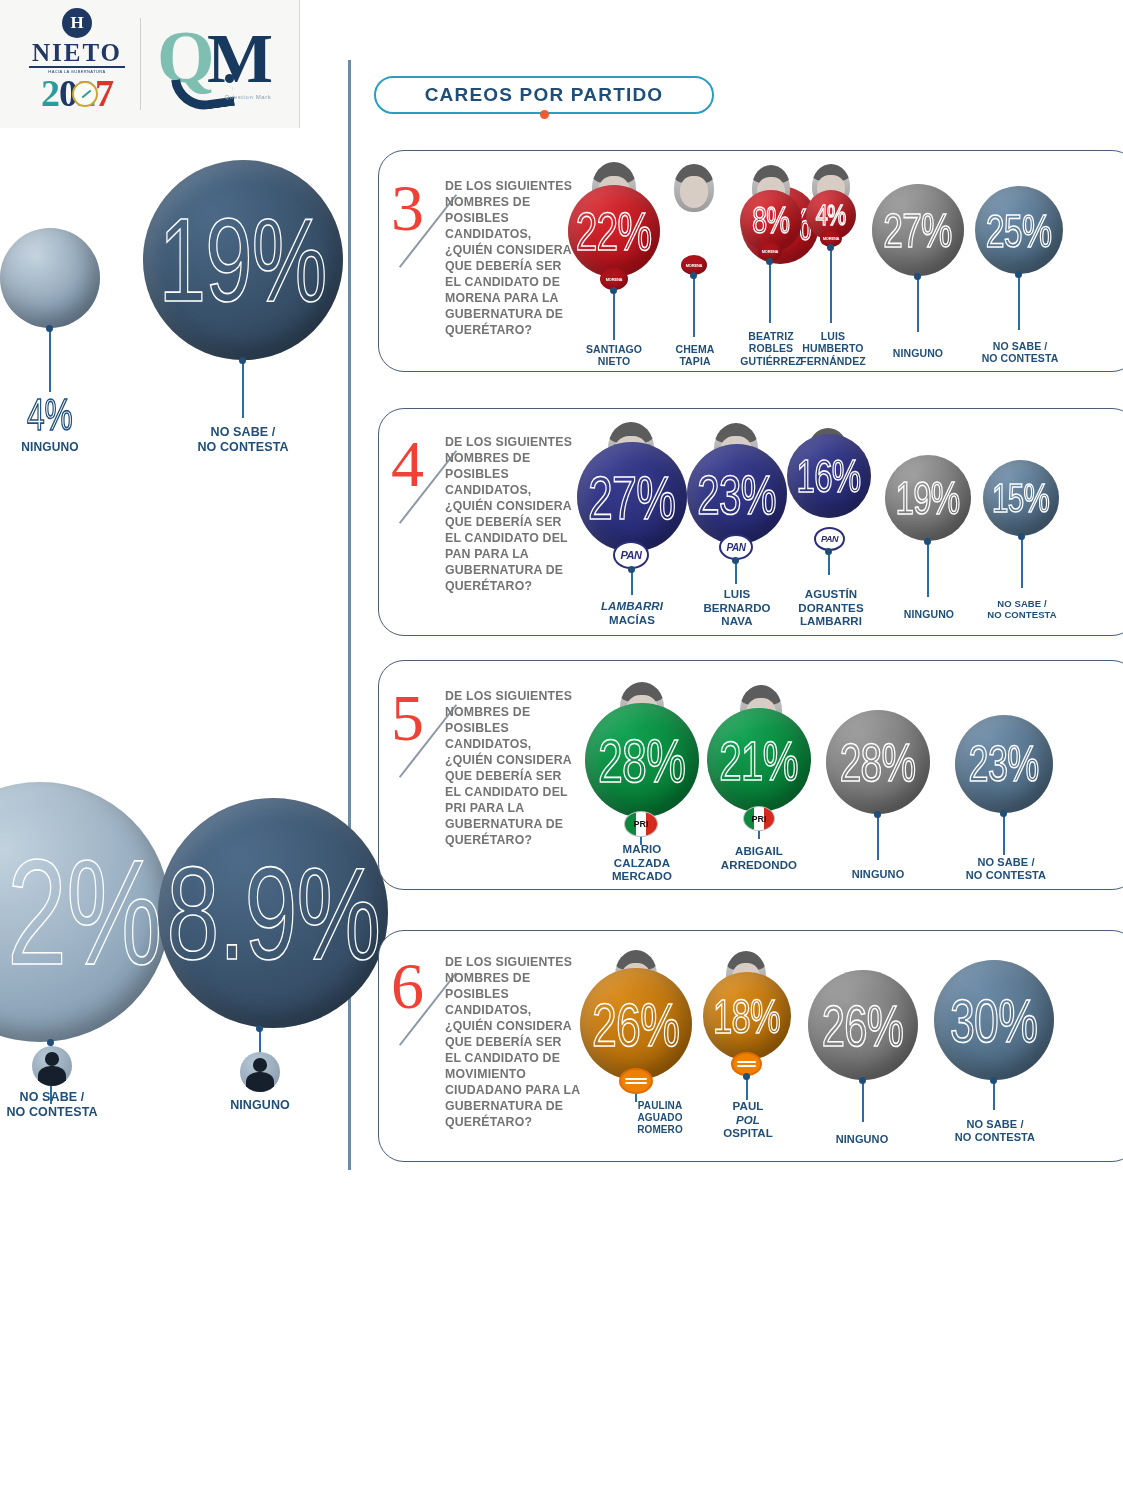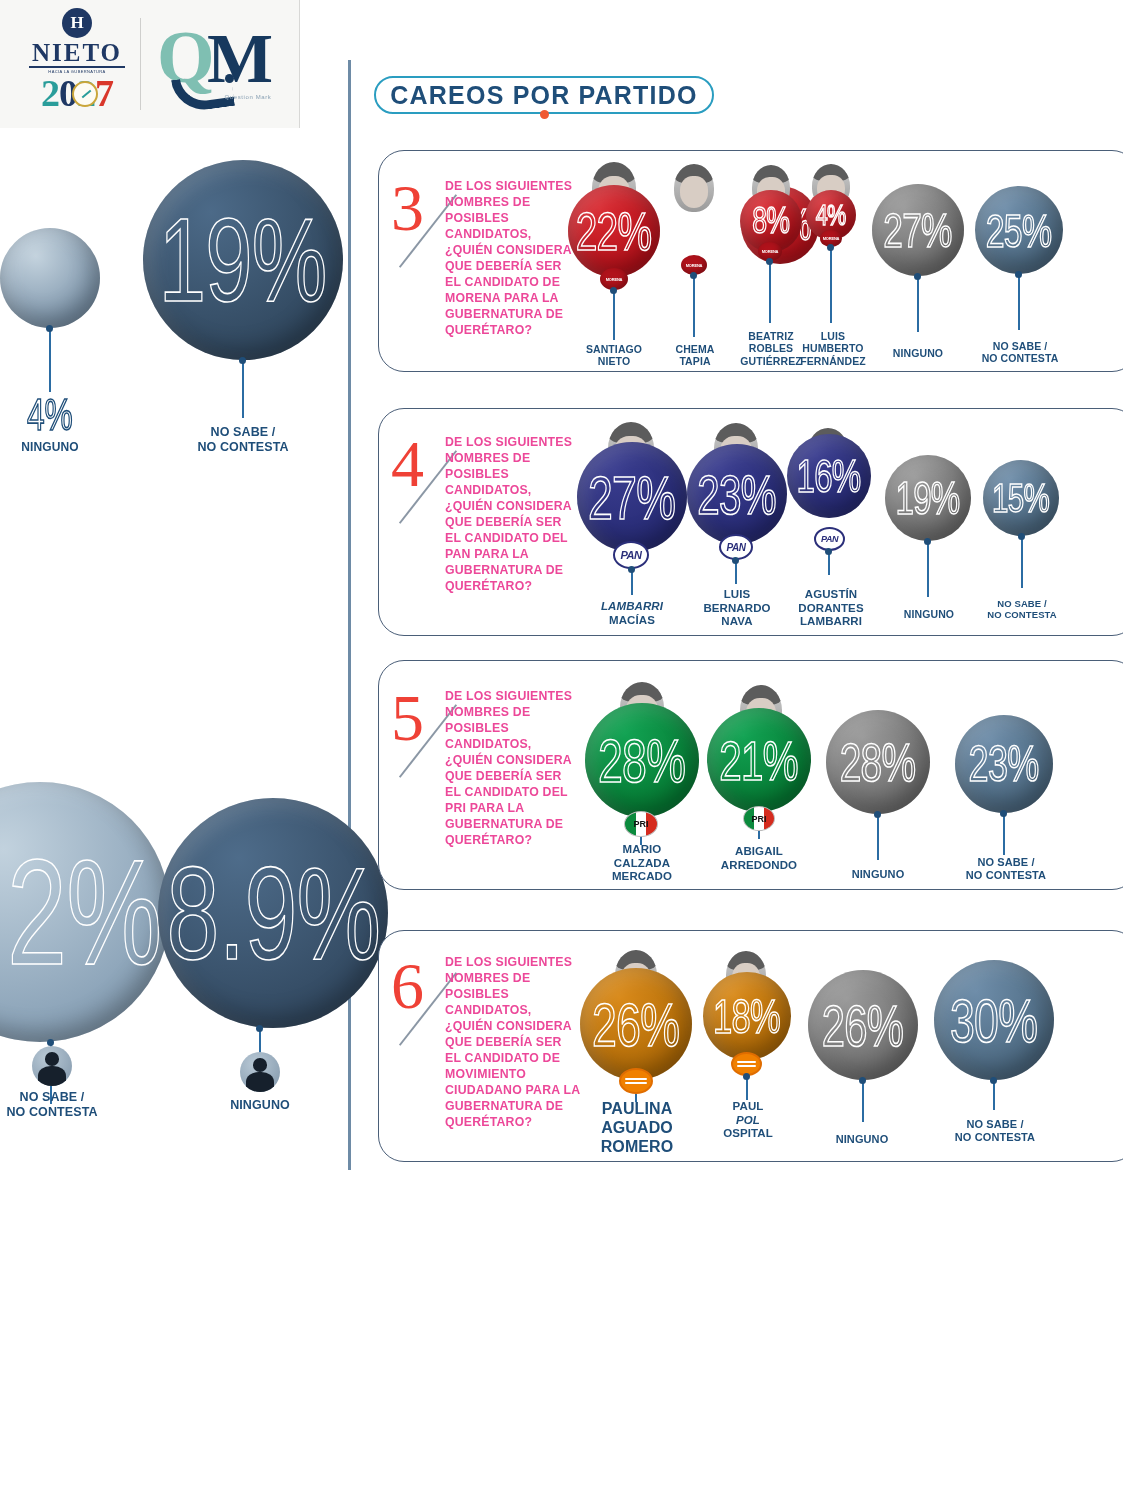--- a/index.html
+++ b/index.html
@@ -68,21 +68,21 @@
   
   #spine{position:absolute;left:348px;top:60px;width:3px;height:1110px;background:#6e8ba6;}
 
   
   #title-pill{
     position:absolute;left:374px;top:76px;width:340px;height:38px;
     border:2px solid #2a9dc0;border-radius:19px;background:#fff;
     display:flex;align-items:center;justify-content:center;
   }
   #title-pill span{
-    color:#1f4e79;font-weight:bold;font-size:25px;letter-spacing:1.2px;
+    color:#1f4e79;font-weight:bold;font-size:19px;letter-spacing:1.2px;
   }
   #title-dot{
     position:absolute;left:540px;top:110px;width:9px;height:9px;border-radius:50%;
     background:#f05a33;
   }
 
   
   .qblock{
     position:absolute;left:378px;
     border:1px solid #4a5e78;border-radius:26px;
@@ -90,21 +90,21 @@
   }
   .qnum{
     position:absolute;font-family:"Liberation Serif",serif;color:#ef4136;
     font-size:66px;font-weight:normal;line-height:1;
   }
   .qslash{
     position:absolute;width:2px;background:#8b97a5;transform:rotate(38deg);
     transform-origin:center;
   }
   .qtext{
-    position:absolute;color:#ec4899;font-weight:bold;font-size:12.3px;
+    position:absolute;color:#737373;font-weight:bold;font-size:12.3px;
     line-height:1.30;letter-spacing:.2px;width:136px;
   }
   .ball{
     position:absolute;border-radius:50%;
     display:flex;align-items:center;justify-content:center;
     box-shadow: inset -6px -10px 22px rgba(0,0,0,.30), inset 8px 8px 20px rgba(255,255,255,.18);
   }
   .ball .pct{
     color:#ffffff;font-family:"Liberation Sans Narrow","Liberation Sans",sans-serif;
     font-weight:300;letter-spacing:-1px;
@@ -428,21 +428,21 @@
       <div class="face"></div>
     </div>
   <div class="ball outline" style="left:580px;top:968px;width:112px;height:112px;background:radial-gradient(circle at 35% 26%,#d98a1a,#b06a06 72%,#9c5c04);">
     <span class="pct" style="font-size:62px;">26%</span>
   </div>
   <div class="logo-badge mc-badge" style="left:619px;top:1068px;width:34px;height:26px;flex-direction:column;">
       <i class="bar"></i>
       <i class="bar"></i>
     </div>
   <div class="stem" style="left:635px;top:1094px;height:8px;"></div>
-  <div class="blabel" style="left:585px;top:1100px;width:104px;font-size:16px;">PAULINA<br>AGUADO<br>ROMERO</div>
+  <div class="blabel" style="left:608px;top:1100px;width:104px;font-size:10px;">PAULINA<br>AGUADO<br>ROMERO</div>
 
   <div class="head" style="left:726px;top:951px;width:40px;height:48px;">
       <div class="hair"></div>
       <div class="face"></div>
     </div>
   <div class="ball outline" style="left:703px;top:972px;width:88px;height:88px;background:radial-gradient(circle at 35% 26%,#d98a1a,#b06a06 72%,#9c5c04);">
     <span class="pct" style="font-size:48px;">18%</span>
   </div>
   <div class="logo-badge mc-badge" style="left:731px;top:1052px;width:31px;height:24px;flex-direction:column;">
       <i class="bar"></i>

